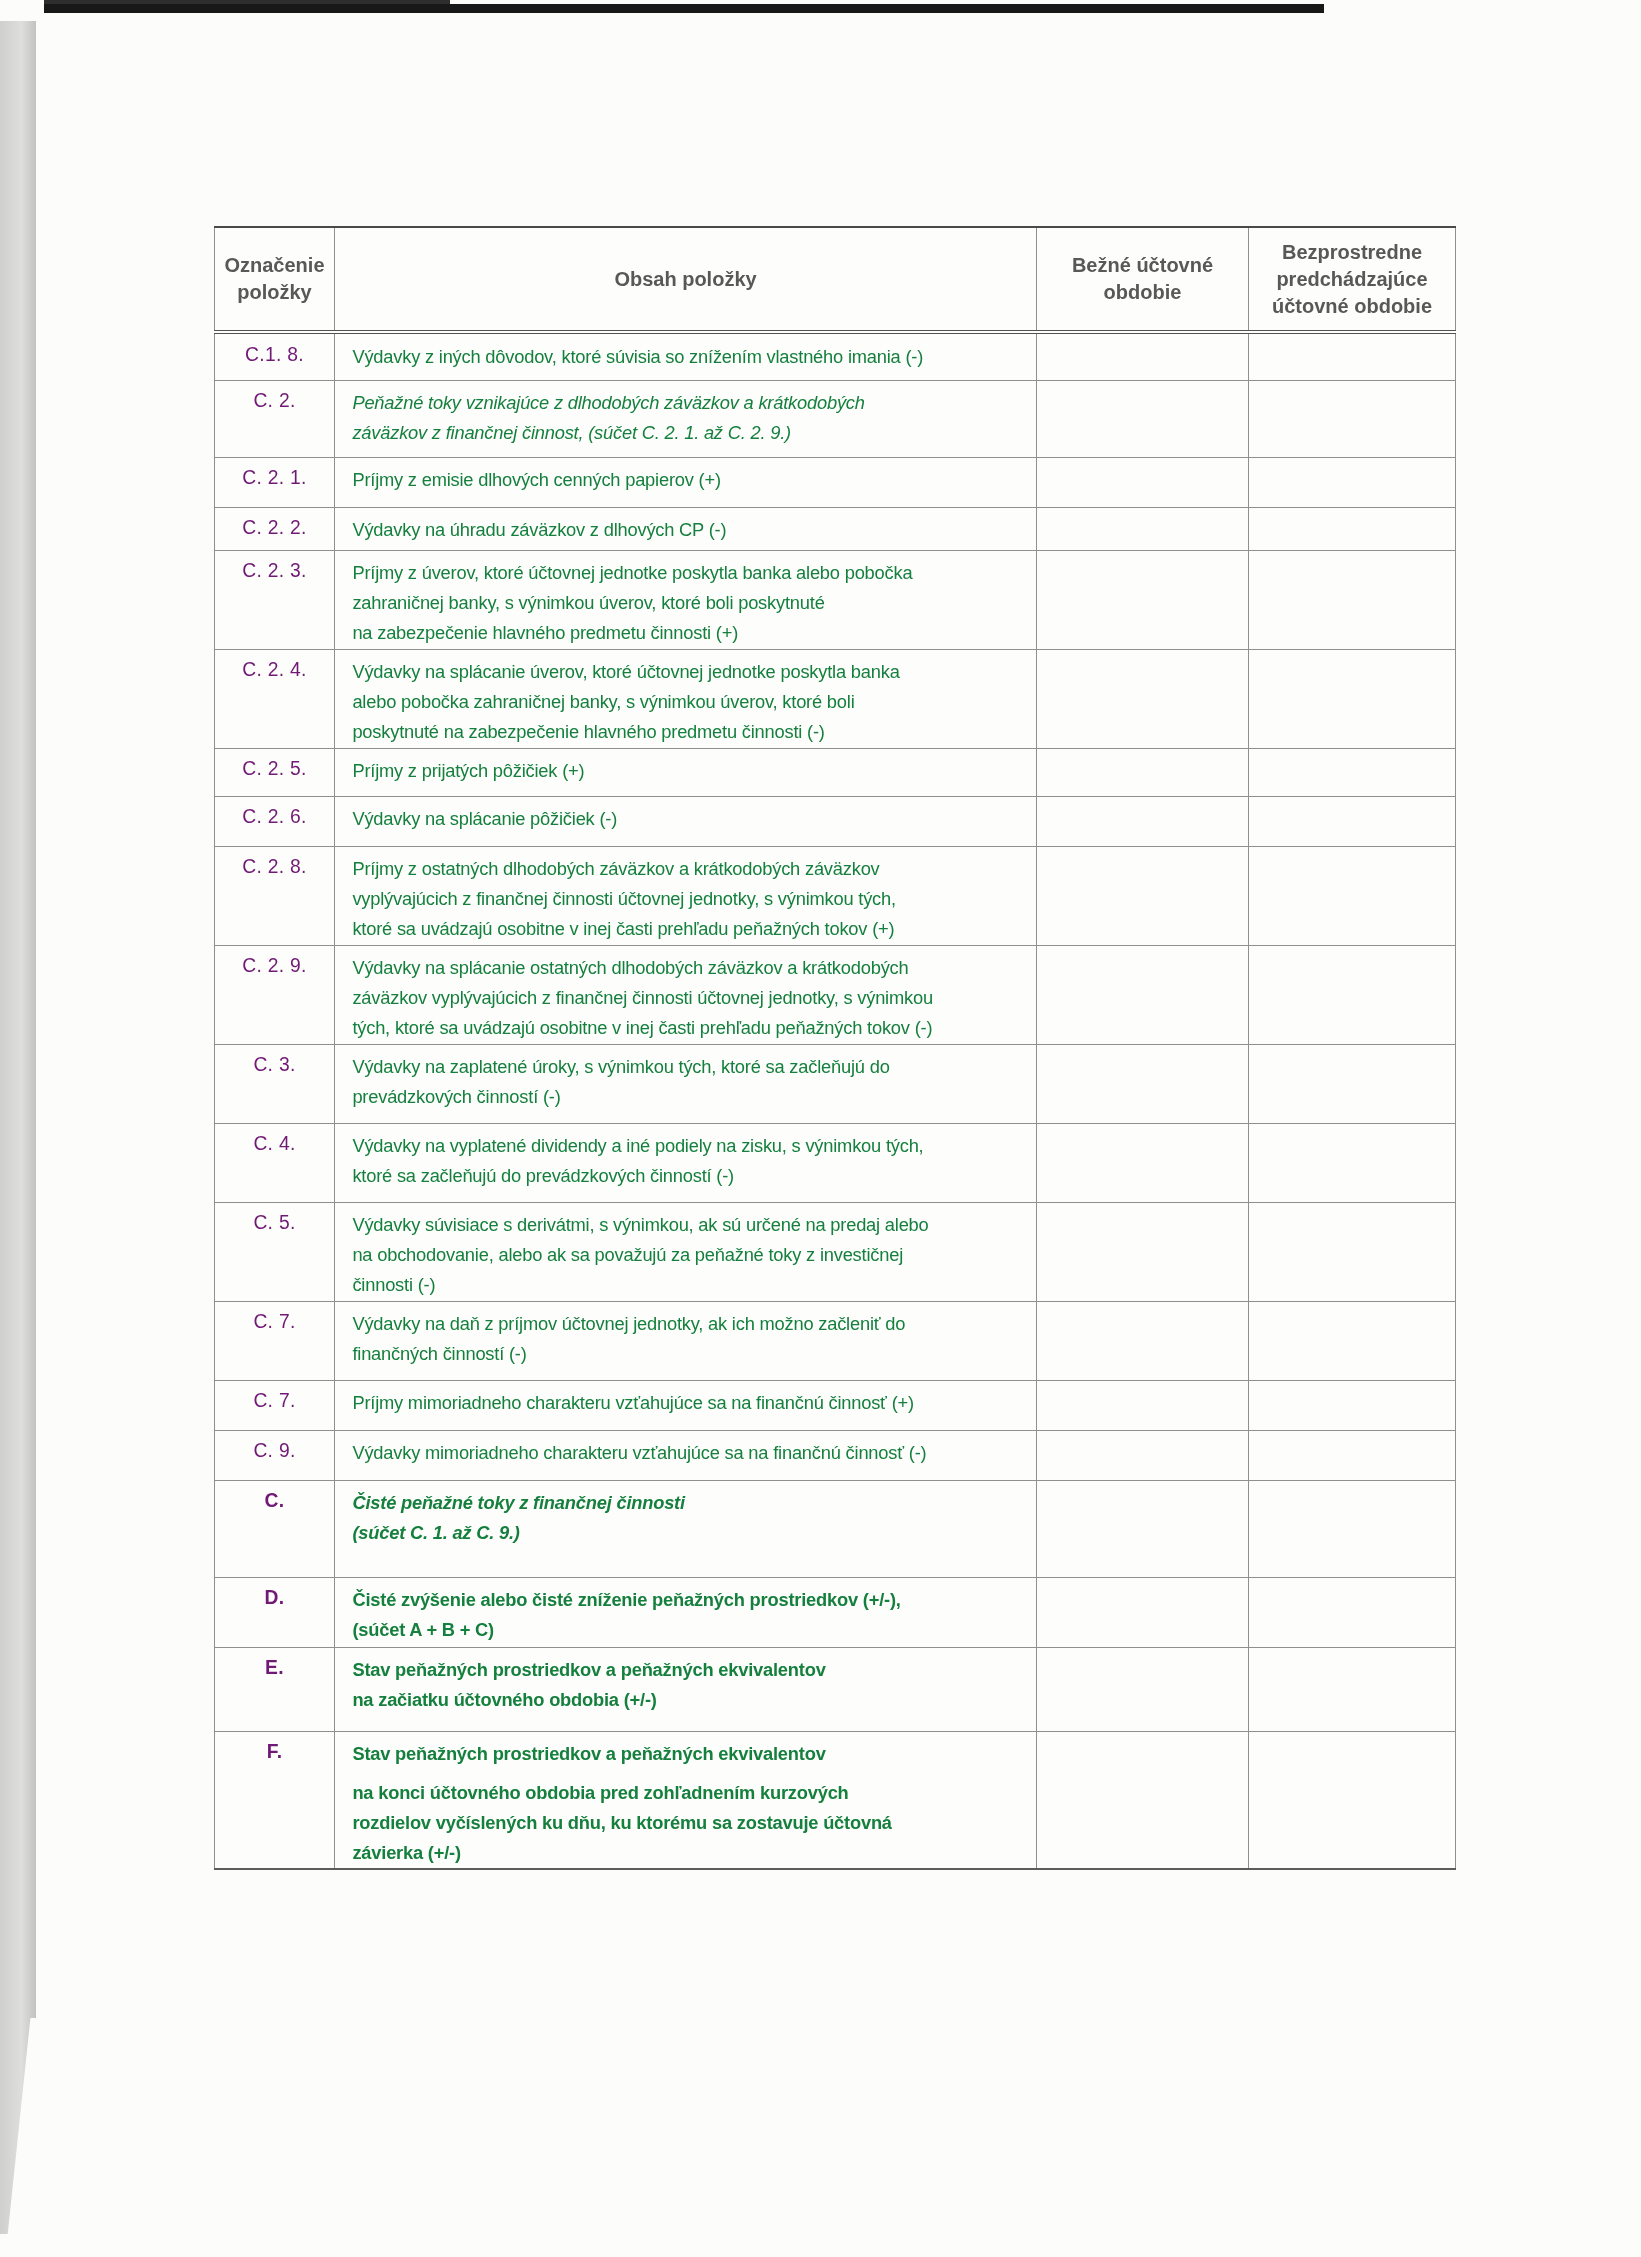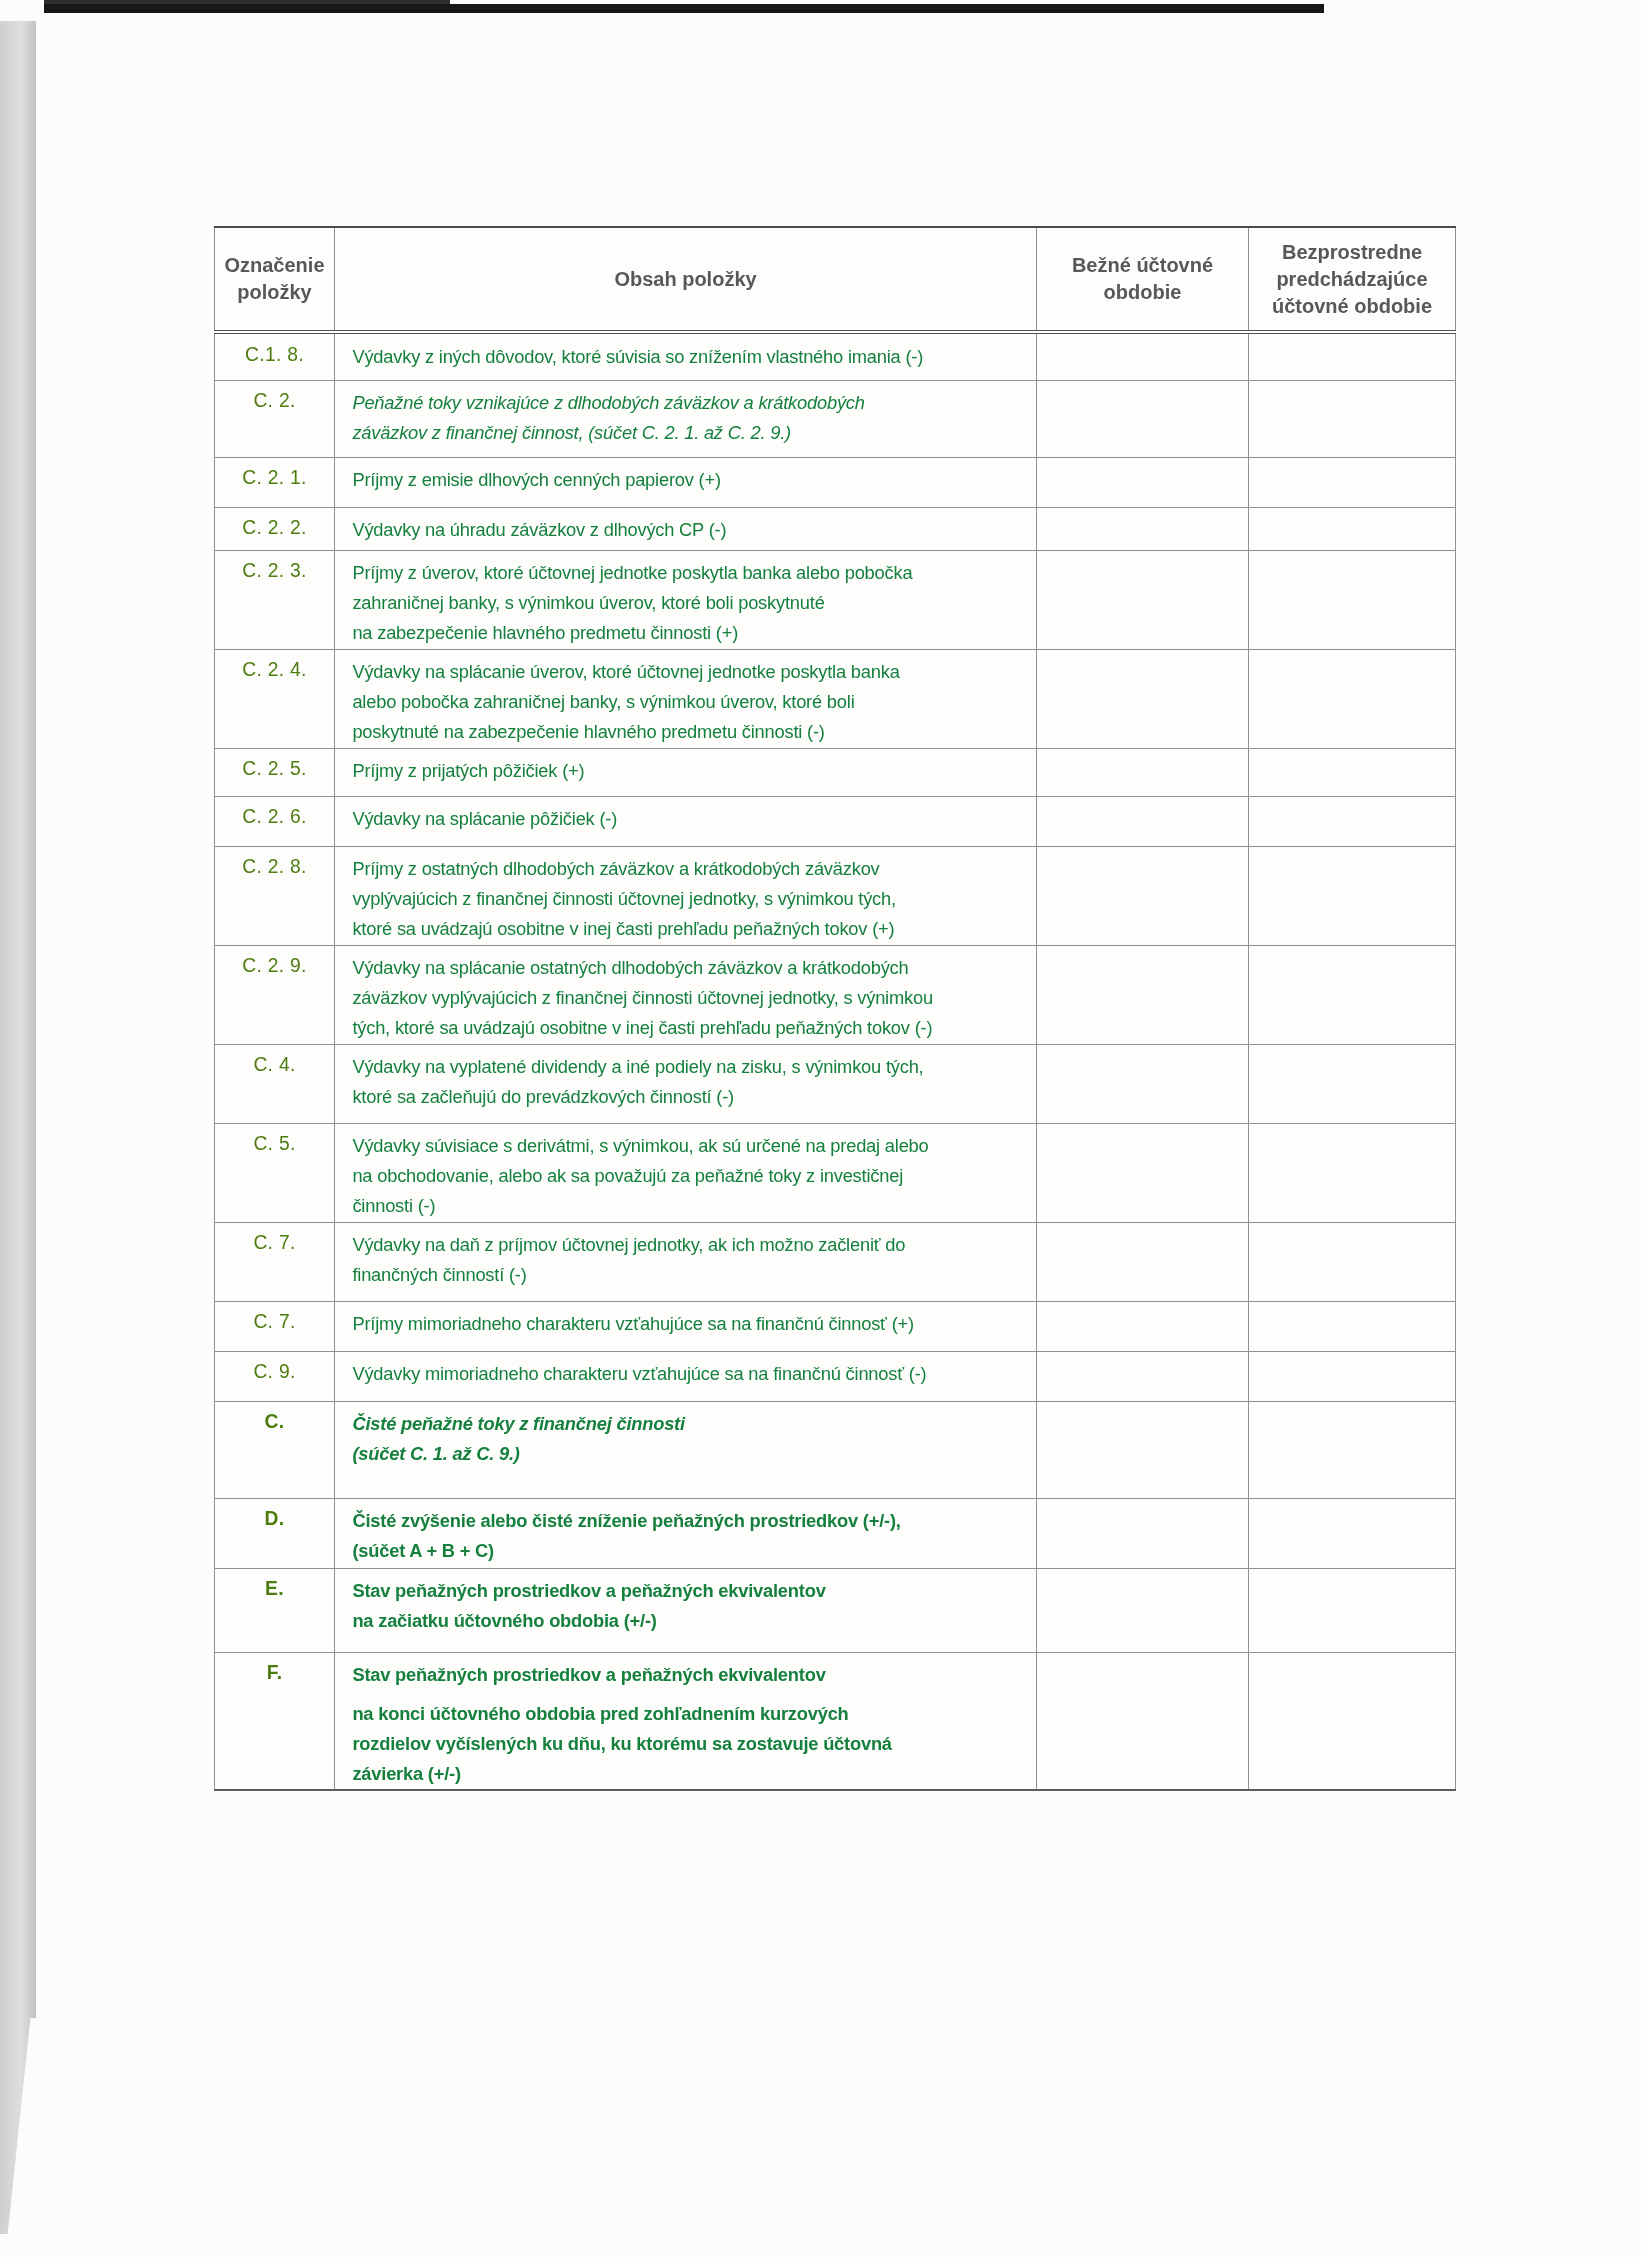--- a/index.html
+++ b/index.html
@@ -15,21 +15,21 @@
   
   table.cf{position:absolute;left:214px;top:226px;width:1241px;border-collapse:collapse;
            table-layout:fixed;background:#fdfdfc;
            border-left:1.9px solid #7d7d7b;border-right:1.9px solid #7d7d7b;
            border-top:2.9px solid #4a4a48;border-bottom:2.9px solid #5c5c5a;}
   .cf th,.cf td{border:1px solid #8f8f8d;overflow:hidden;}
   .cf thead th{height:102px;vertical-align:middle;text-align:center;
                font-size:20px;line-height:27px;font-weight:bold;color:#585856;
                border-bottom:4.8px double #525250;padding:0 5.8px;}
   td.lbl{vertical-align:top;text-align:center;padding-top:9.7px;
-         font-size:19.3px;color:#4d7c0f;letter-spacing:0.3px;}
+         font-size:19.3px;color:#701a75;letter-spacing:0.3px;}
   td.txt{vertical-align:top;padding:7.7px 11.6px 0 17.4px;
          font-size:18.3px;line-height:30px;color:#15803d;letter-spacing:-0.2px;}
   td.val{background:#fdfdfc;}
   .ln{white-space:nowrap;}
   .it{font-style:italic;}
   .b{font-weight:bold;color:#565654;}
   .bi{font-weight:bold;font-style:italic;color:#565654;}
   .wide{line-height:43px;padding-top:6.8px;}
   .wide-m{line-height:39px;padding-top:7.7px;}
   .gap-first .ln:first-child{margin-bottom:8.7px;}
@@ -142,20 +142,29 @@
           <td class="lbl ">C. 2. 9.</td>
           <td class="txt">
             <div class="ln">Výdavky na splácanie ostatných dlhodobých záväzkov a krátkodobých</div>
             <div class="ln">záväzkov vyplývajúcich z finančnej činnosti účtovnej jednotky, s výnimkou</div>
             <div class="ln">tých, ktoré sa uvádzajú osobitne v inej časti prehľadu peňažných tokov (-)</div>
           </td>
           <td class="val"></td>
           <td class="val"></td>
         </tr>
         <tr style="height: 79px;">
+          <td class="lbl ">C. 3.</td>
+          <td class="txt">
+            <div class="ln">Výdavky na zaplatené úroky, s výnimkou tých, ktoré sa začleňujú do</div>
+            <div class="ln">prevádzkových činností (-)</div>
+          </td>
+          <td class="val"></td>
+          <td class="val"></td>
+        </tr>
+        <tr style="height: 79px;">
           <td class="lbl ">C. 4.</td>
           <td class="txt">
             <div class="ln">Výdavky na vyplatené dividendy a iné podiely na zisku, s výnimkou tých,</div>
             <div class="ln">ktoré sa začleňujú do prevádzkových činností (-)</div>
           </td>
           <td class="val"></td>
           <td class="val"></td>
         </tr>
         <tr style="height: 99px; padding-left: 36px;">
           <td class="lbl ">C. 5.</td>

